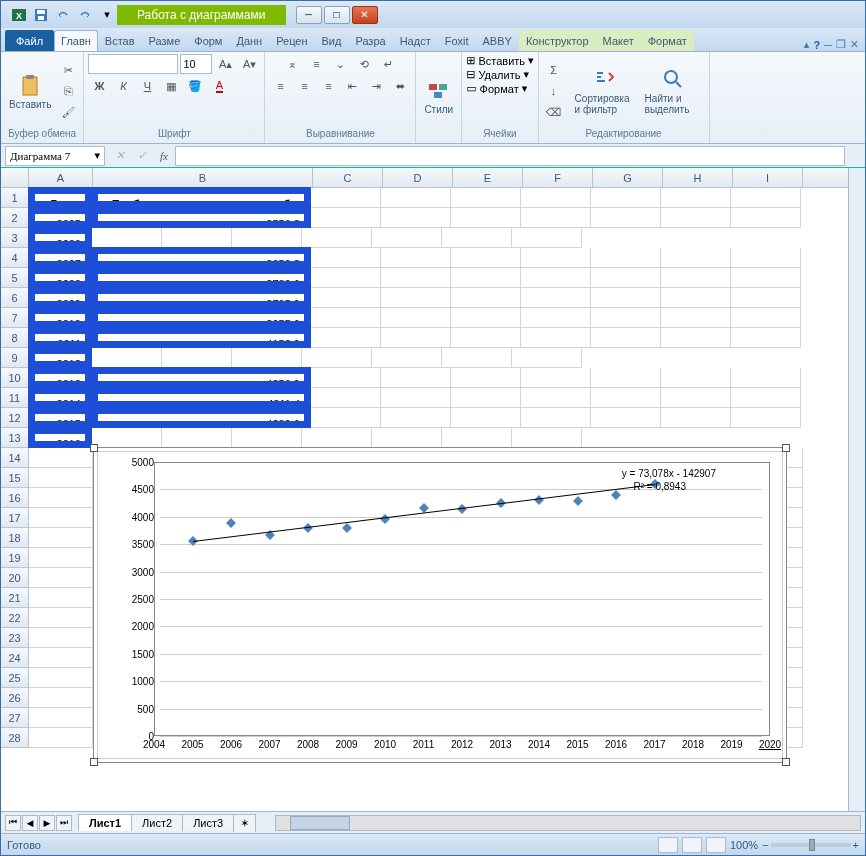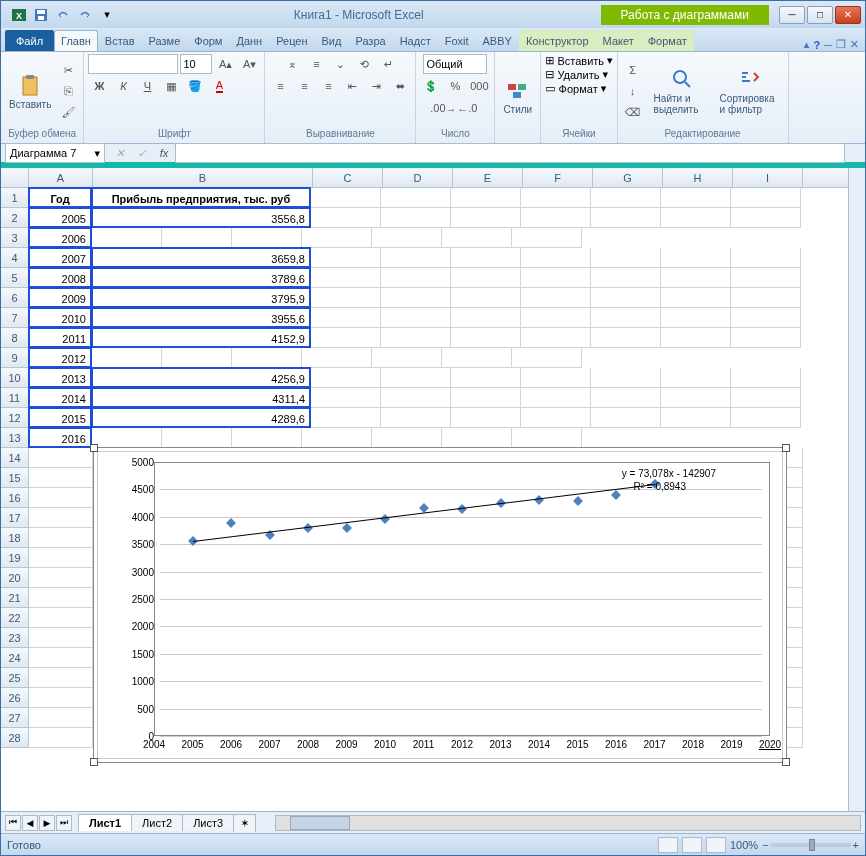--- a/index.html
+++ b/index.html
@@ -30,36 +30,36 @@
 .ribbon-group { border-right: 1px solid #c5d5e5; padding: 2px 4px; display: flex; flex-direction: column; justify-content: space-between; }
 .ribbon-group-body { display: flex; align-items: center; gap: 2px; flex: 1; }
 .ribbon-group-label { font-size: 10px; color: #5a7a9a; text-align: center; padding-bottom: 2px; }
 .big-btn { display: flex; flex-direction: column; align-items: center; justify-content: center; padding: 2px 4px; cursor: pointer; font-size: 10px; color: #3b5a7a; }
 .big-btn .icon { width: 24px; height: 24px; display: flex; align-items: center; justify-content: center; margin-bottom: 2px; }
 .small-stack { display: flex; flex-direction: column; gap: 1px; }
 .small-btn { width: 22px; height: 20px; display: flex; align-items: center; justify-content: center; cursor: pointer; font-size: 11px; color: #555; }
 .combo { height: 20px; border: 1px solid #abc; background: #fff; font-size: 11px; padding: 0 2px; display: flex; align-items: center; }
 
 
-.formula-bar { height: 24px; border-bottom: 6px solid #14b8a6; display: flex; align-items: center; background: #e6eef7; }
+.formula-bar { height: 24px; border-bottom: 1px solid #14b8a6; display: flex; align-items: center; background: #e6eef7; font-family: Liberation Serif, serif; }
 .name-box { width: 100px; height: 20px; margin: 0 4px; border: 1px solid #abc; background: #fff; padding: 0 4px; display: flex; align-items: center; justify-content: space-between; font-size: 11px; }
 .fx-area { display: flex; align-items: center; flex: 1; }
 .fx-btn { width: 22px; height: 20px; display: flex; align-items: center; justify-content: center; font-style: italic; color: #555; cursor: pointer; }
 .formula-input { flex: 1; height: 20px; border: 1px solid #abc; background: #fff; margin-right: 20px; }
 
 
 .grid-wrap { flex: 1; overflow: hidden; position: relative; background: #fff; }
 .colheads { display: flex; height: 20px; background: linear-gradient(#f5f9fc, #e0e8f0); border-bottom: 1px solid #b5c5d5; }
 .corner { width: 28px; border-right: 1px solid #b5c5d5; background: linear-gradient(#f5f9fc, #e0e8f0); }
 .colhead { border-right: 1px solid #b5c5d5; text-align: center; font-size: 11px; color: #3a5a7a; line-height: 20px; }
 .rows { position: relative; }
 .row { display: flex; height: 20px; }
 .rowhead { width: 28px; border-right: 1px solid #b5c5d5; border-bottom: 1px solid #b5c5d5; background: linear-gradient(#f5f9fc, #e0e8f0); text-align: center; font-size: 11px; color: #3a5a7a; line-height: 20px; }
 .cell { border-right: 1px solid #d4d4d4; border-bottom: 1px solid #d4d4d4; padding: 0 4px; font-size: 11px; line-height: 20px; overflow: hidden; white-space: nowrap; }
-.cell.bordered { border: 2px solid #1d4ed8; margin: -1px 0 0 -1px; }
+.cell.bordered { border: 7px solid #1d4ed8; margin: -1px 0 0 -1px; }
 .cell.header-cell { font-weight: bold; text-align: center; }
 .cell.num { text-align: right; }
 
 
 .col-A { width: 64px; }
 .col-B { width: 220px; }
 .col-C { width: 70px; }
 .col-D { width: 70px; }
 .col-E { width: 70px; }
 .col-F { width: 70px; }
@@ -126,21 +126,20 @@
           </svg>
         </div>
       <div class="qat-btn">
           <svg class="ico" viewBox="0 0 16 16">
             <path d="M12 8 Q8 3 4 8" stroke="#3a7ac0" fill="none" stroke-width="1.5"></path>
             <path d="M12 8 l-2 -2 M12 8 l-2 2" stroke="#3a7ac0" fill="none"></path>
           </svg>
         </div>
       <div class="qat-btn">▾</div>
     </div>
-    <div class="titlebar-center">Книга1 - Microsoft Excel</div>
     <div class="titlebar-chart-tools">Работа с диаграммами</div>
     <div class="win-controls">
       <div class="win-btn">─</div>
       <div class="win-btn">□</div>
       <div class="win-btn close">✕</div>
     </div>
   </div>
 
   <div class="ribbon-tabs">
     <div class="ribbon-tab file">Файл</div>
@@ -230,35 +229,20 @@
           <div class="small-btn">≡</div>
           <div class="small-btn">≡</div>
           <div class="small-btn">⇤</div>
           <div class="small-btn">⇥</div>
           <div class="small-btn">⬌</div>
         </div>
       </div>
       <div class="ribbon-group-label">Выравнивание</div>
     </div>
 
-    <div class="ribbon-group">
-      <div class="ribbon-group-body" style="flex-direction:column;gap:2px">
-        <div class="combo" style="width:64px">Общий</div>
-        <div style="display:flex;gap:2px">
-          <div class="small-btn">💲</div>
-          <div class="small-btn">%</div>
-          <div class="small-btn">000</div>
-        </div>
-        <div style="display:flex;gap:2px">
-          <div class="small-btn">.00→</div>
-          <div class="small-btn">←.0</div>
-        </div>
-      </div>
-      <div class="ribbon-group-label">Число</div>
-    </div>
 
     <div class="ribbon-group">
       <div class="ribbon-group-body">
         <div class="big-btn">
           <div class="icon">
               <svg viewBox="0 0 24 24" width="24" height="24">
                 <rect x="2" y="6" width="8" height="6" fill="#c44"></rect>
                 <rect x="12" y="6" width="8" height="6" fill="#4a8"></rect>
                 <rect x="7" y="14" width="8" height="6" fill="#48c"></rect>
               </svg>
@@ -281,34 +265,34 @@
     <div class="ribbon-group">
       <div class="ribbon-group-body">
         <div class="small-stack" style="margin-right:4px">
           <div class="small-btn">Σ</div>
           <div class="small-btn">↓</div>
           <div class="small-btn">⌫</div>
         </div>
         <div class="big-btn">
           <div class="icon">
               <svg viewBox="0 0 24 24" width="24" height="24">
+                <path d="M4 6h6M4 10h4M4 14h8" stroke="#3a7ac0" stroke-width="2"></path>
+                <path d="M16 6l4 4-4 4" stroke="#c44" fill="none" stroke-width="2"></path>
+              </svg>
+            </div>
+          <span style="max-width:60px;line-height:1.1">Сортировка и фильтр</span>
+        </div>
+        <div class="big-btn">
+          <div class="icon">
+              <svg viewBox="0 0 24 24" width="24" height="24">
                 <circle cx="10" cy="10" r="6" stroke="#3a7ac0" fill="none" stroke-width="2"></circle>
                 <path d="M15 15l5 5" stroke="#3a7ac0" stroke-width="2"></path>
               </svg>
             </div>
           <span style="max-width:56px;line-height:1.1">Найти и выделить</span>
-        </div>
-        <div class="big-btn">
-          <div class="icon">
-              <svg viewBox="0 0 24 24" width="24" height="24">
-                <path d="M4 6h6M4 10h4M4 14h8" stroke="#3a7ac0" stroke-width="2"></path>
-                <path d="M16 6l4 4-4 4" stroke="#c44" fill="none" stroke-width="2"></path>
-              </svg>
-            </div>
-          <span style="max-width:60px;line-height:1.1">Сортировка и фильтр</span>
         </div>
       </div>
       <div class="ribbon-group-label">Редактирование</div>
     </div>
   </div>
 
   <div class="formula-bar">
     <div class="name-box">
       <span>Диаграмма 7</span>
         <span>▾</span>

